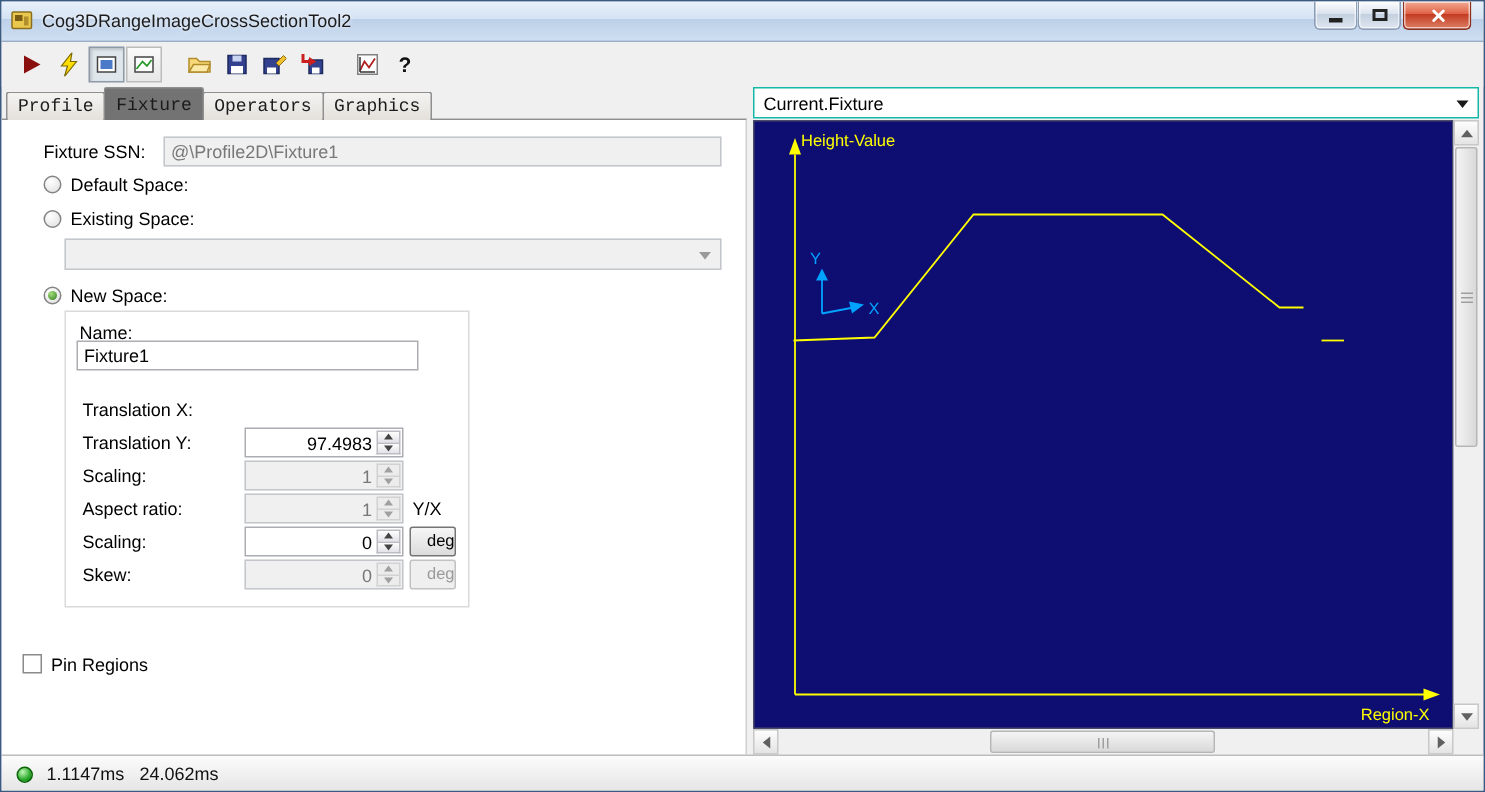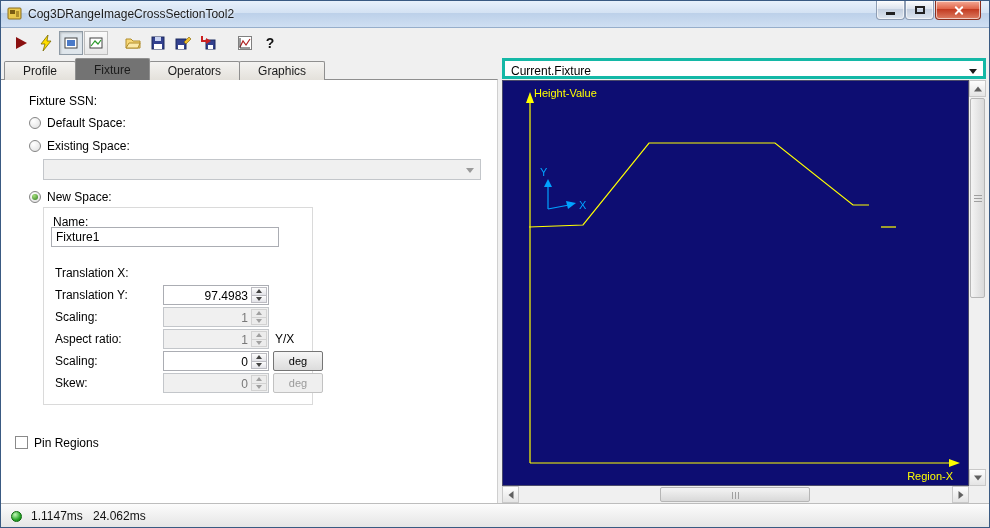--- a/index.html
+++ b/index.html
@@ -34,24 +34,24 @@
              display:flex; align-items:center; padding-left:8px; }
   .tbtn { width:24px; height:24px; border:1px solid transparent; background:transparent;
           display:flex; align-items:center; justify-content:center; margin-right:1px; padding:0; }
   .tbtn.pressed { border:1px solid #8e9aa5; background:#dfe6ec; box-shadow:inset 1px 1px 2px rgba(0,0,0,.18); }
   .tbtn.outlined { border:1px solid #bcbcbc; background:linear-gradient(#fafafa,#e7e7e7); }
   .tbtn.grp { margin-left:12px; }
   .help-glyph { font-size:14px; font-weight:bold; color:#101010; }
 
   
   .tabstrip { position:absolute; left:3px; top:57px; height:22px; z-index:3; }
-  .tab { position:relative; float:left; height:19px; margin-top:3px; padding:0 18px;
+  .tab { position:relative; float:left; height:19px; margin-top:3px; padding:0 7px;
          line-height:18px; font-size:12px; color:#1b1b1b; background:linear-gradient(#f4f3f1,#e4e1db);
          border:1px solid #8f8f8f; border-bottom:none; margin-right:-1px;
-         border-radius:2px 2px 0 0; cursor:default; }
+         border-radius:2px 2px 0 0; cursor:default;font-family:Liberation Mono, monospace; }
   .tab.active { height:22px; margin-top:0; line-height:22px; background:#737373; z-index:4; }
 
   .tab-page { position:absolute; left:0; top:78px; width:497px; height:424px; background:#ffffff;
               border-top:1px solid #8f8f8f; border-right:1px solid #cfcfcf; }
 
   
   .lbl { position:absolute; font-size:12px; white-space:nowrap; color:#000; }
   .textbox { position:absolute; height:20px; border:1px solid #abadb3; background:#fff;
              font-size:12px; padding:2px 4px; overflow:hidden; white-space:nowrap; }
   .textbox.disabled { background:#f0f0f0; color:#787878; border-color:#c3c6ca; }
@@ -75,28 +75,28 @@
               background:linear-gradient(#fdfdfd,#e3e3e8); }
   .spin-btn.down { border-top:none; }
   .spin-btn::after { content:""; position:absolute; left:50%; top:50%; transform:translate(-50%,-50%);
               width:0; height:0; border-left:3px solid transparent; border-right:3px solid transparent; }
   .spin-btn.up::after { border-bottom:4px solid #444; }
   .spin-btn.down::after { border-top:4px solid #444; }
   .spin.disabled .spin-btn { background:#ececec; border-color:#d2d2d2; }
   .spin.disabled .spin-btn.up::after { border-bottom-color:#a0a0a0; }
   .spin.disabled .spin-btn.down::after { border-top-color:#a0a0a0; }
 
-  .deg-btn { position:absolute; width:50px; height:20px; border:1px solid #757575;
-             background:linear-gradient(#f6f6f6,#dcdcdc); font-size:11px; text-align:center;
+  .deg-btn { position:absolute; width:31px; height:20px; border:1px solid #757575;
+             background:linear-gradient(#f6f6f6,#dcdcdc); font-size:11px; text-align:right;
              line-height:18px; border-radius:2px; }
   .deg-btn.disabled { border-color:#c2c2c2; color:#9a9a9a; background:#efefef; }
 
   
   .display-combo { position:absolute; left:501px; top:57px; width:484px; height:21px;
-                   background:#fff; border:3px solid #14b8a6; font-size:12px; padding:3px 6px; }
+                   background:#fff; border:1px solid #14b8a6; font-size:12px; padding:3px 6px; }
   .display-combo .arrow { position:absolute; right:6px; top:8px; width:0; height:0;
                    border-left:4px solid transparent; border-right:4px solid transparent; border-top:5px solid #1a1a1a; }
   .graph { position:absolute; left:501px; top:79px; width:467px; height:406px;
            background:#0d0d72; border:1px solid #4a4a6a; overflow:hidden; }
 
   
   .vscroll { position:absolute; left:968px; top:79px; width:17px; height:406px; background:#f0f0f0; }
   .hscroll { position:absolute; left:501px; top:485px; width:467px; height:17px; background:#f0f0f0; }
   .sb-btn { position:absolute; width:17px; height:17px; border:1px solid #c8c8c8;
             background:linear-gradient(#fdfdfd,#e4e4e4); }
@@ -217,20 +217,21 @@
   <div class="tabstrip">
     <div class="tab"><span>Profile</span></div>
     <div class="tab active"><span>Fixture</span></div>
     <div class="tab"><span>Operators</span></div>
     <div class="tab"><span>Graphics</span></div>
   </div>
 
   <div class="tab-page"></div>
 
   <span class="lbl" style="left:28px;top:93px">Fixture SSN:</span>
+  <div class="textbox disabled" style="left:108px;top:90px;width:372px"><span>@\Profile2D\Fixture1</span></div>
 
   <span class="radio" style="left:28px;top:116px"></span>
   <span class="lbl" style="left:46px;top:115px">Default Space:</span>
 
   <span class="radio" style="left:28px;top:139px"></span>
   <span class="lbl" style="left:46px;top:138px">Existing Space:</span>
 
   <div class="combo" style="left:42px;top:158px;width:438px">
     <span></span>
     <span class="arrow"></span>

